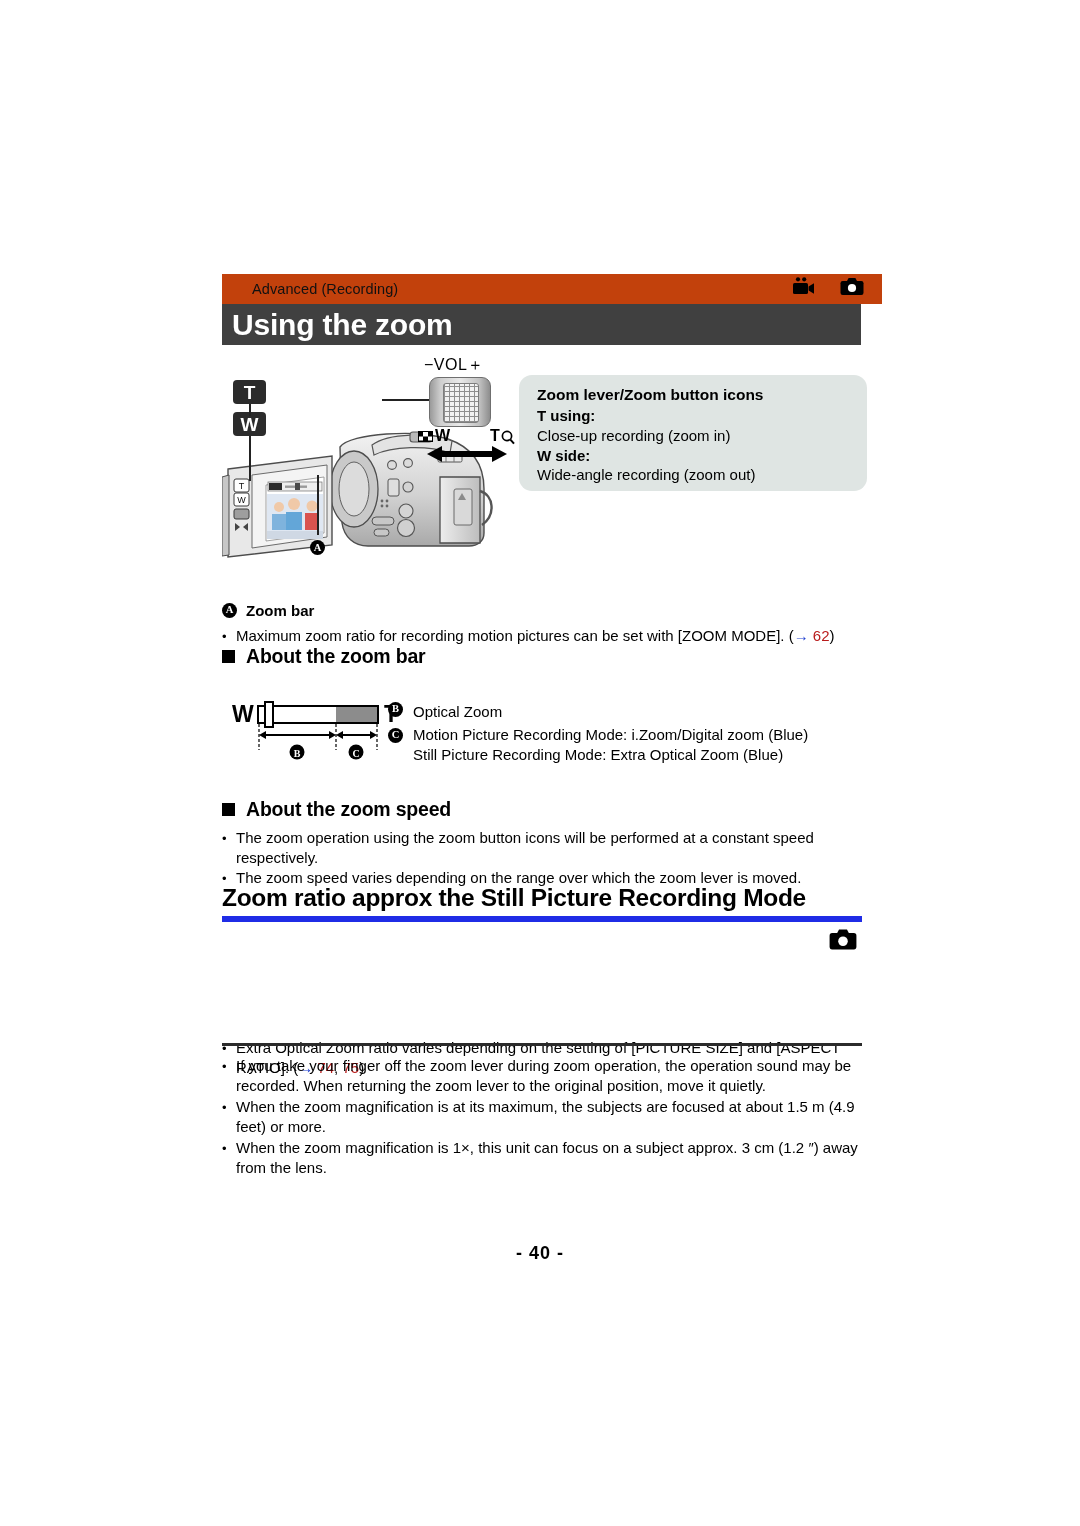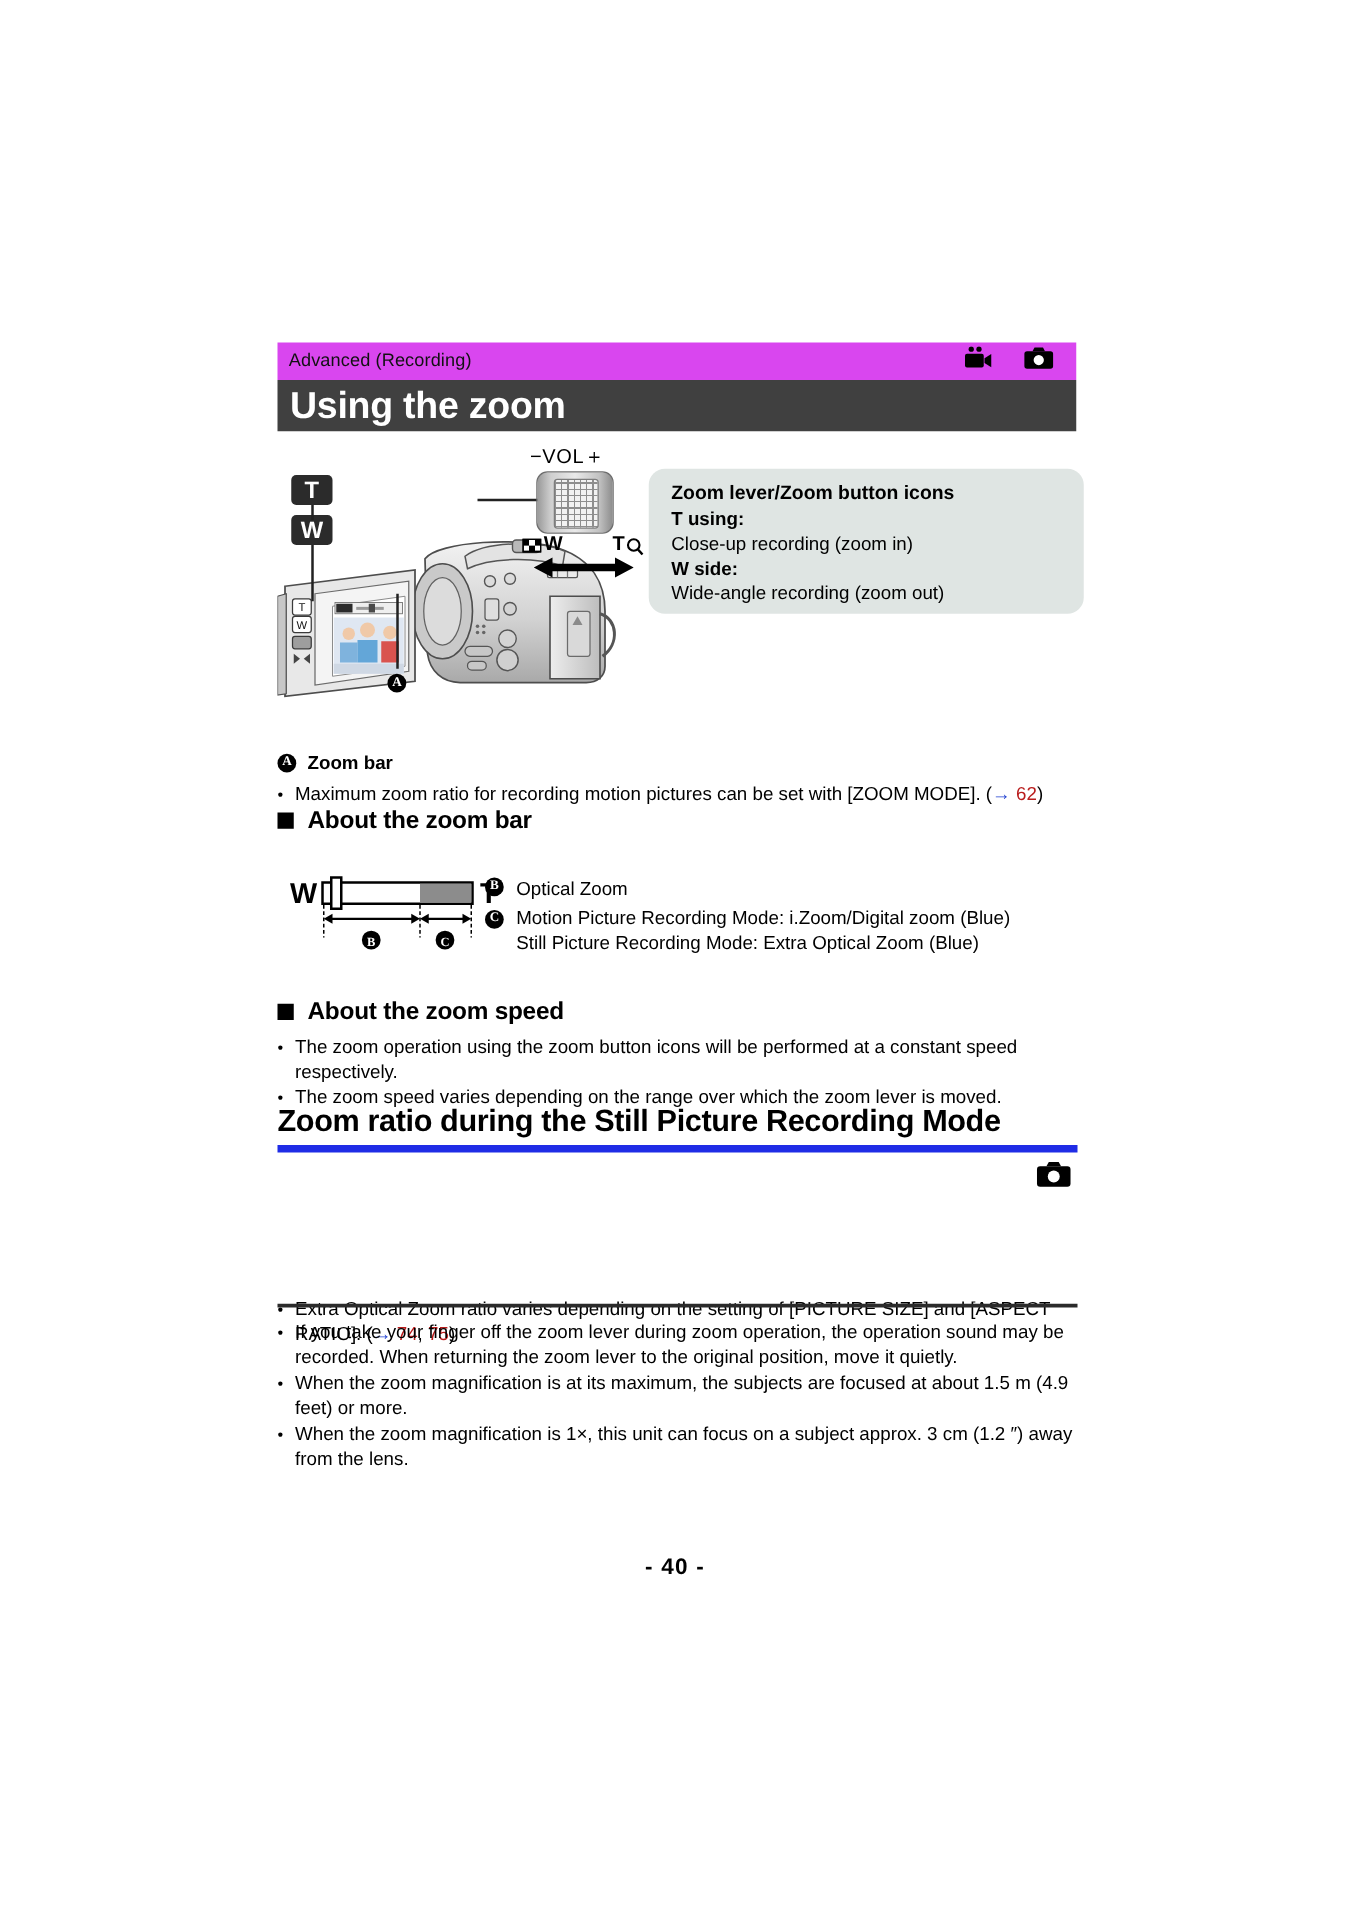--- a/index.html
+++ b/index.html
@@ -23,23 +23,24 @@
     height: 1526px;
   }
 
   
   .header-bar {
     position: absolute;
     left: 222px;
     top: 274px;
     width: 639px;
     height: 30px;
-    background: #d946ef;
-    display: flex;
-    align-items: center;
+    background: #c2410c;
+    display: flex;
+    align-items: center;
+    padding-left: 21px;
   }
   .header-label {
     font-size: 14.5px;
     color: #111;
     padding-left: 9px;
     letter-spacing: 0.1px;
     white-space: nowrap;
   }
   .header-icons {
     position: absolute;
@@ -568,21 +569,21 @@
       <span class="bullet-dot"></span>
       <span class="bullet-text">The zoom operation using the zoom button icons will be performed at a constant speed respectively.</span>
     </div>
     <div class="bullet-row">
       <span class="bullet-dot"></span>
       <span class="bullet-text">The zoom speed varies depending on the range over which the zoom lever is moved.</span>
     </div>
   </div>
 
   <div class="big-head">
-    <div class="t">Zoom ratio during the Still Picture Recording Mode</div>
+    <div class="t">Zoom ratio approx the Still Picture Recording Mode</div>
     <div class="rule"></div>
   </div>
 
   <div class="cam-icon-right">
     <svg width="28" height="23" viewBox="0 0 24 19">
       <rect x="0.5" y="4" width="23" height="14" rx="2.2" fill="#000"></rect>
       <path d="M7 4 L8.6 1 H15.4 L17 4 Z" fill="#000"></path>
       <circle cx="12" cy="11" r="4.1" fill="#fff"></circle>
     </svg>
   </div>

